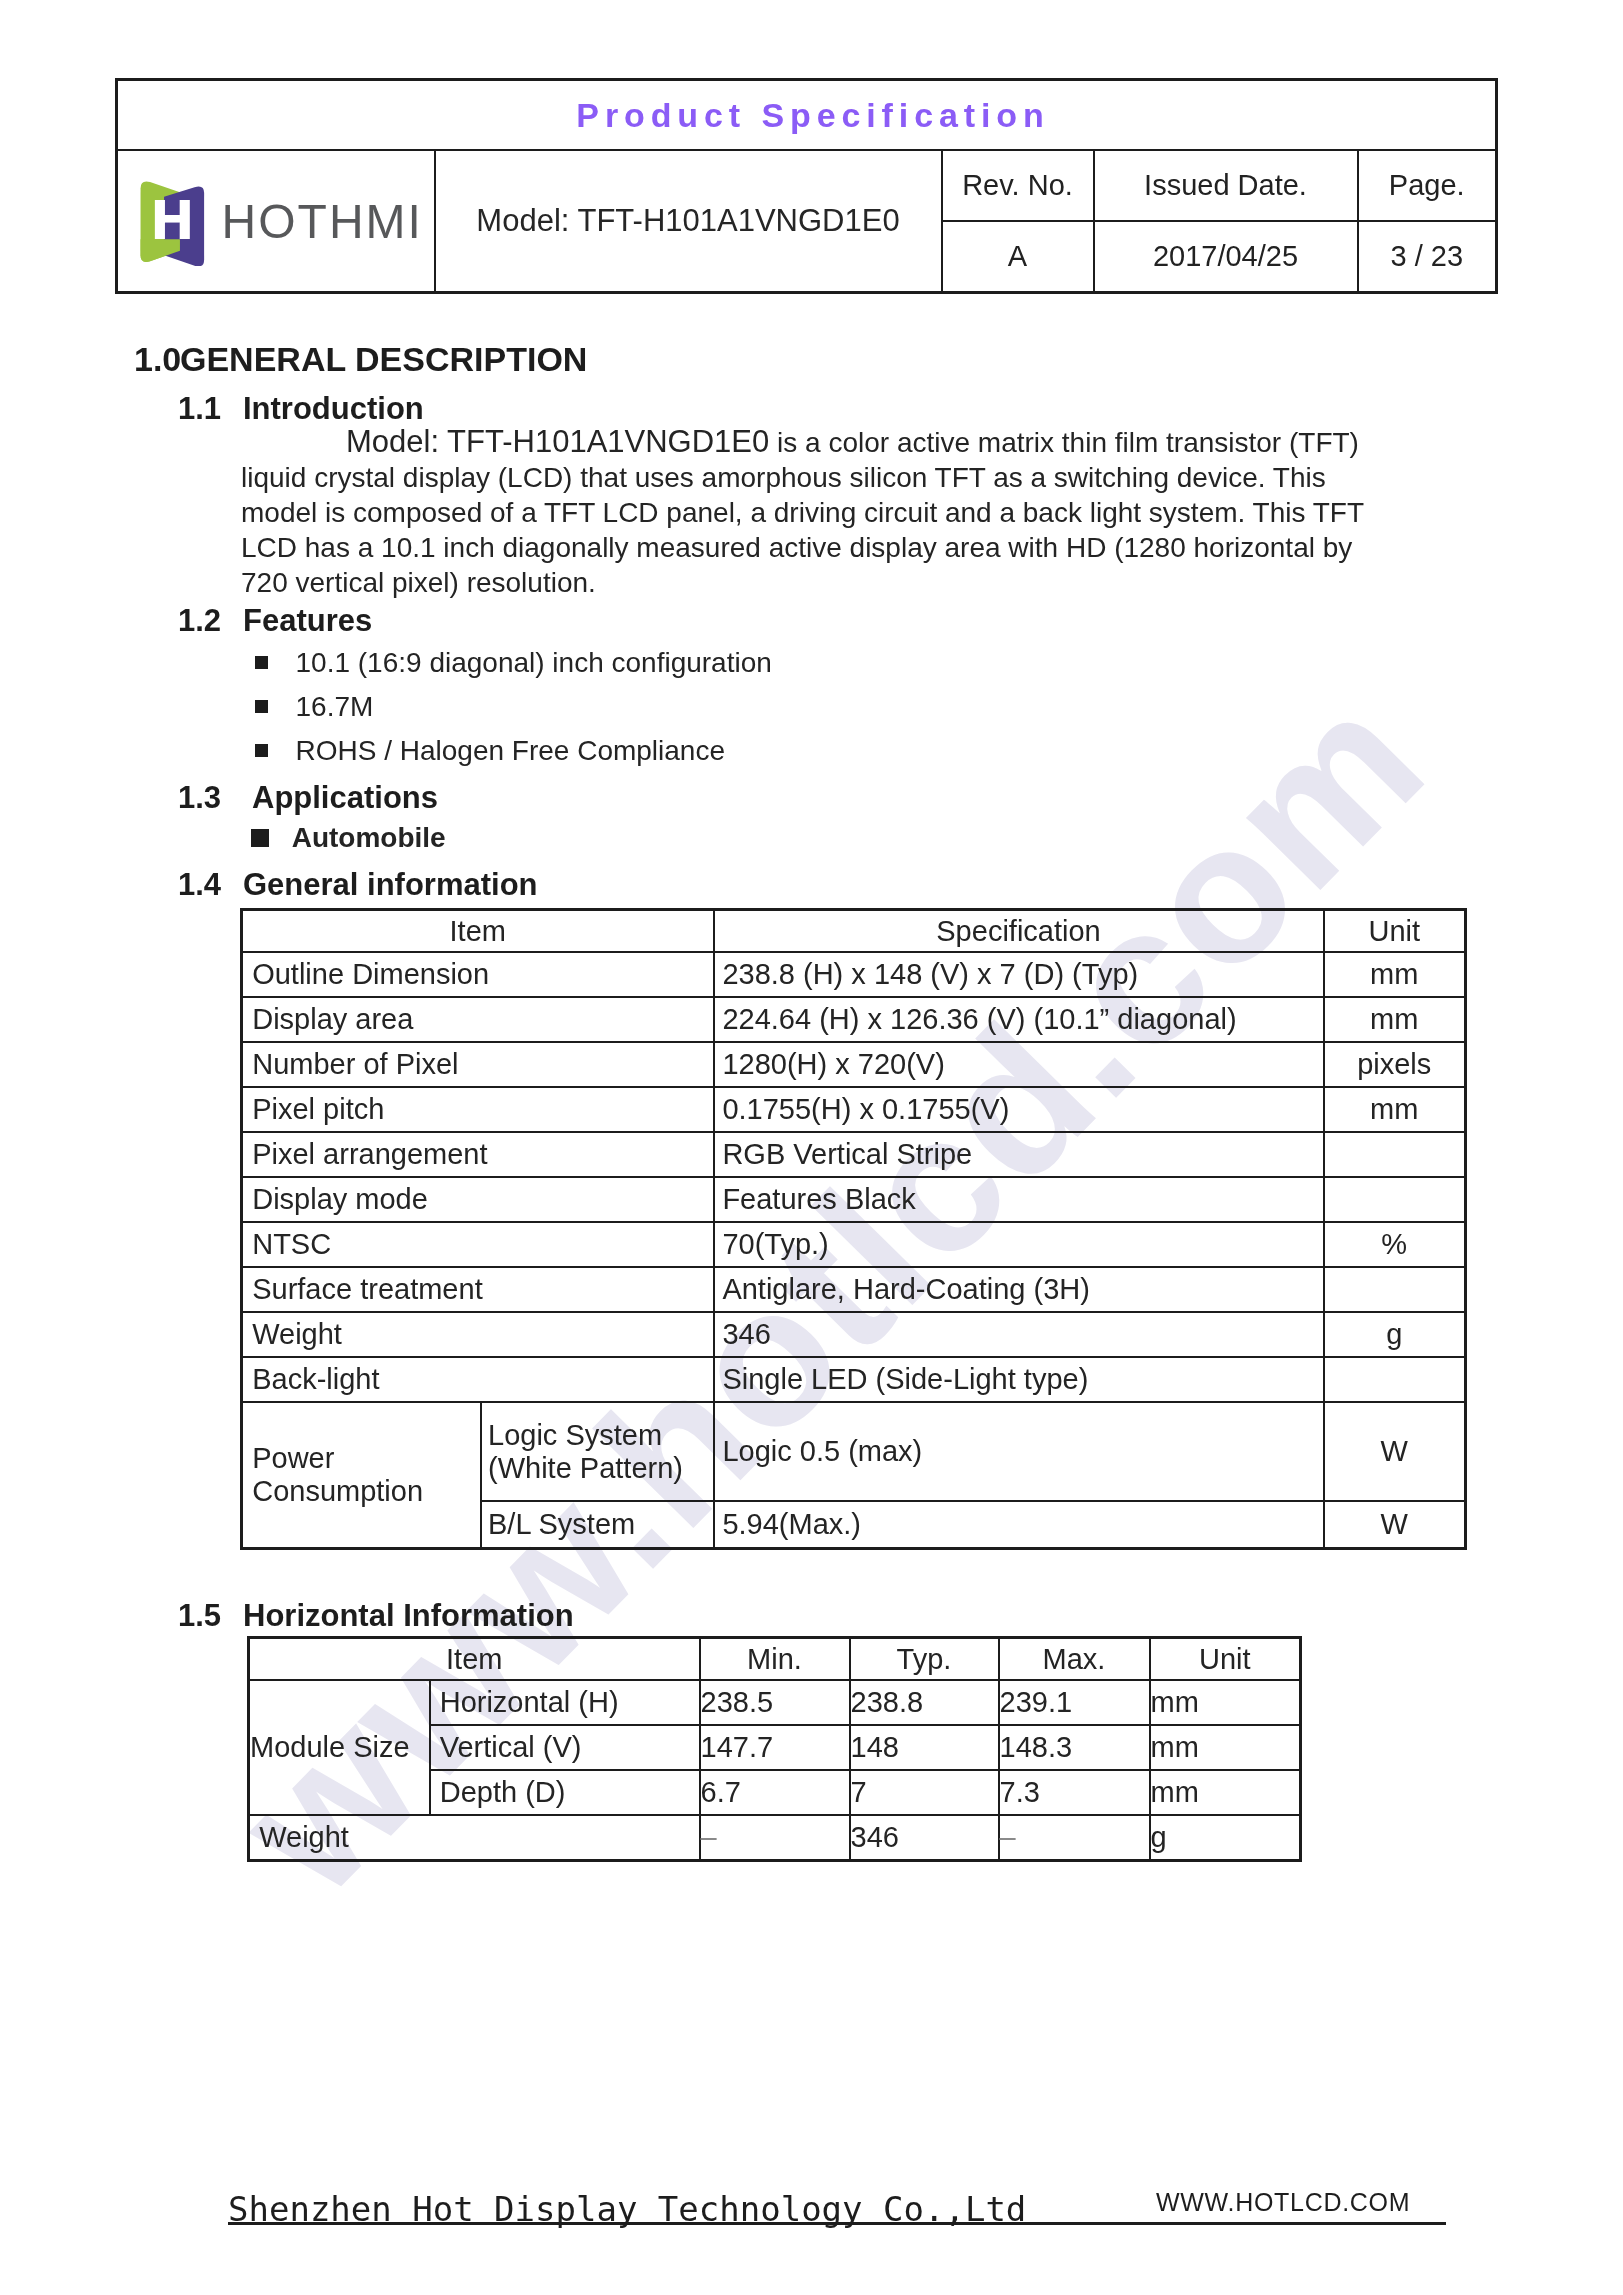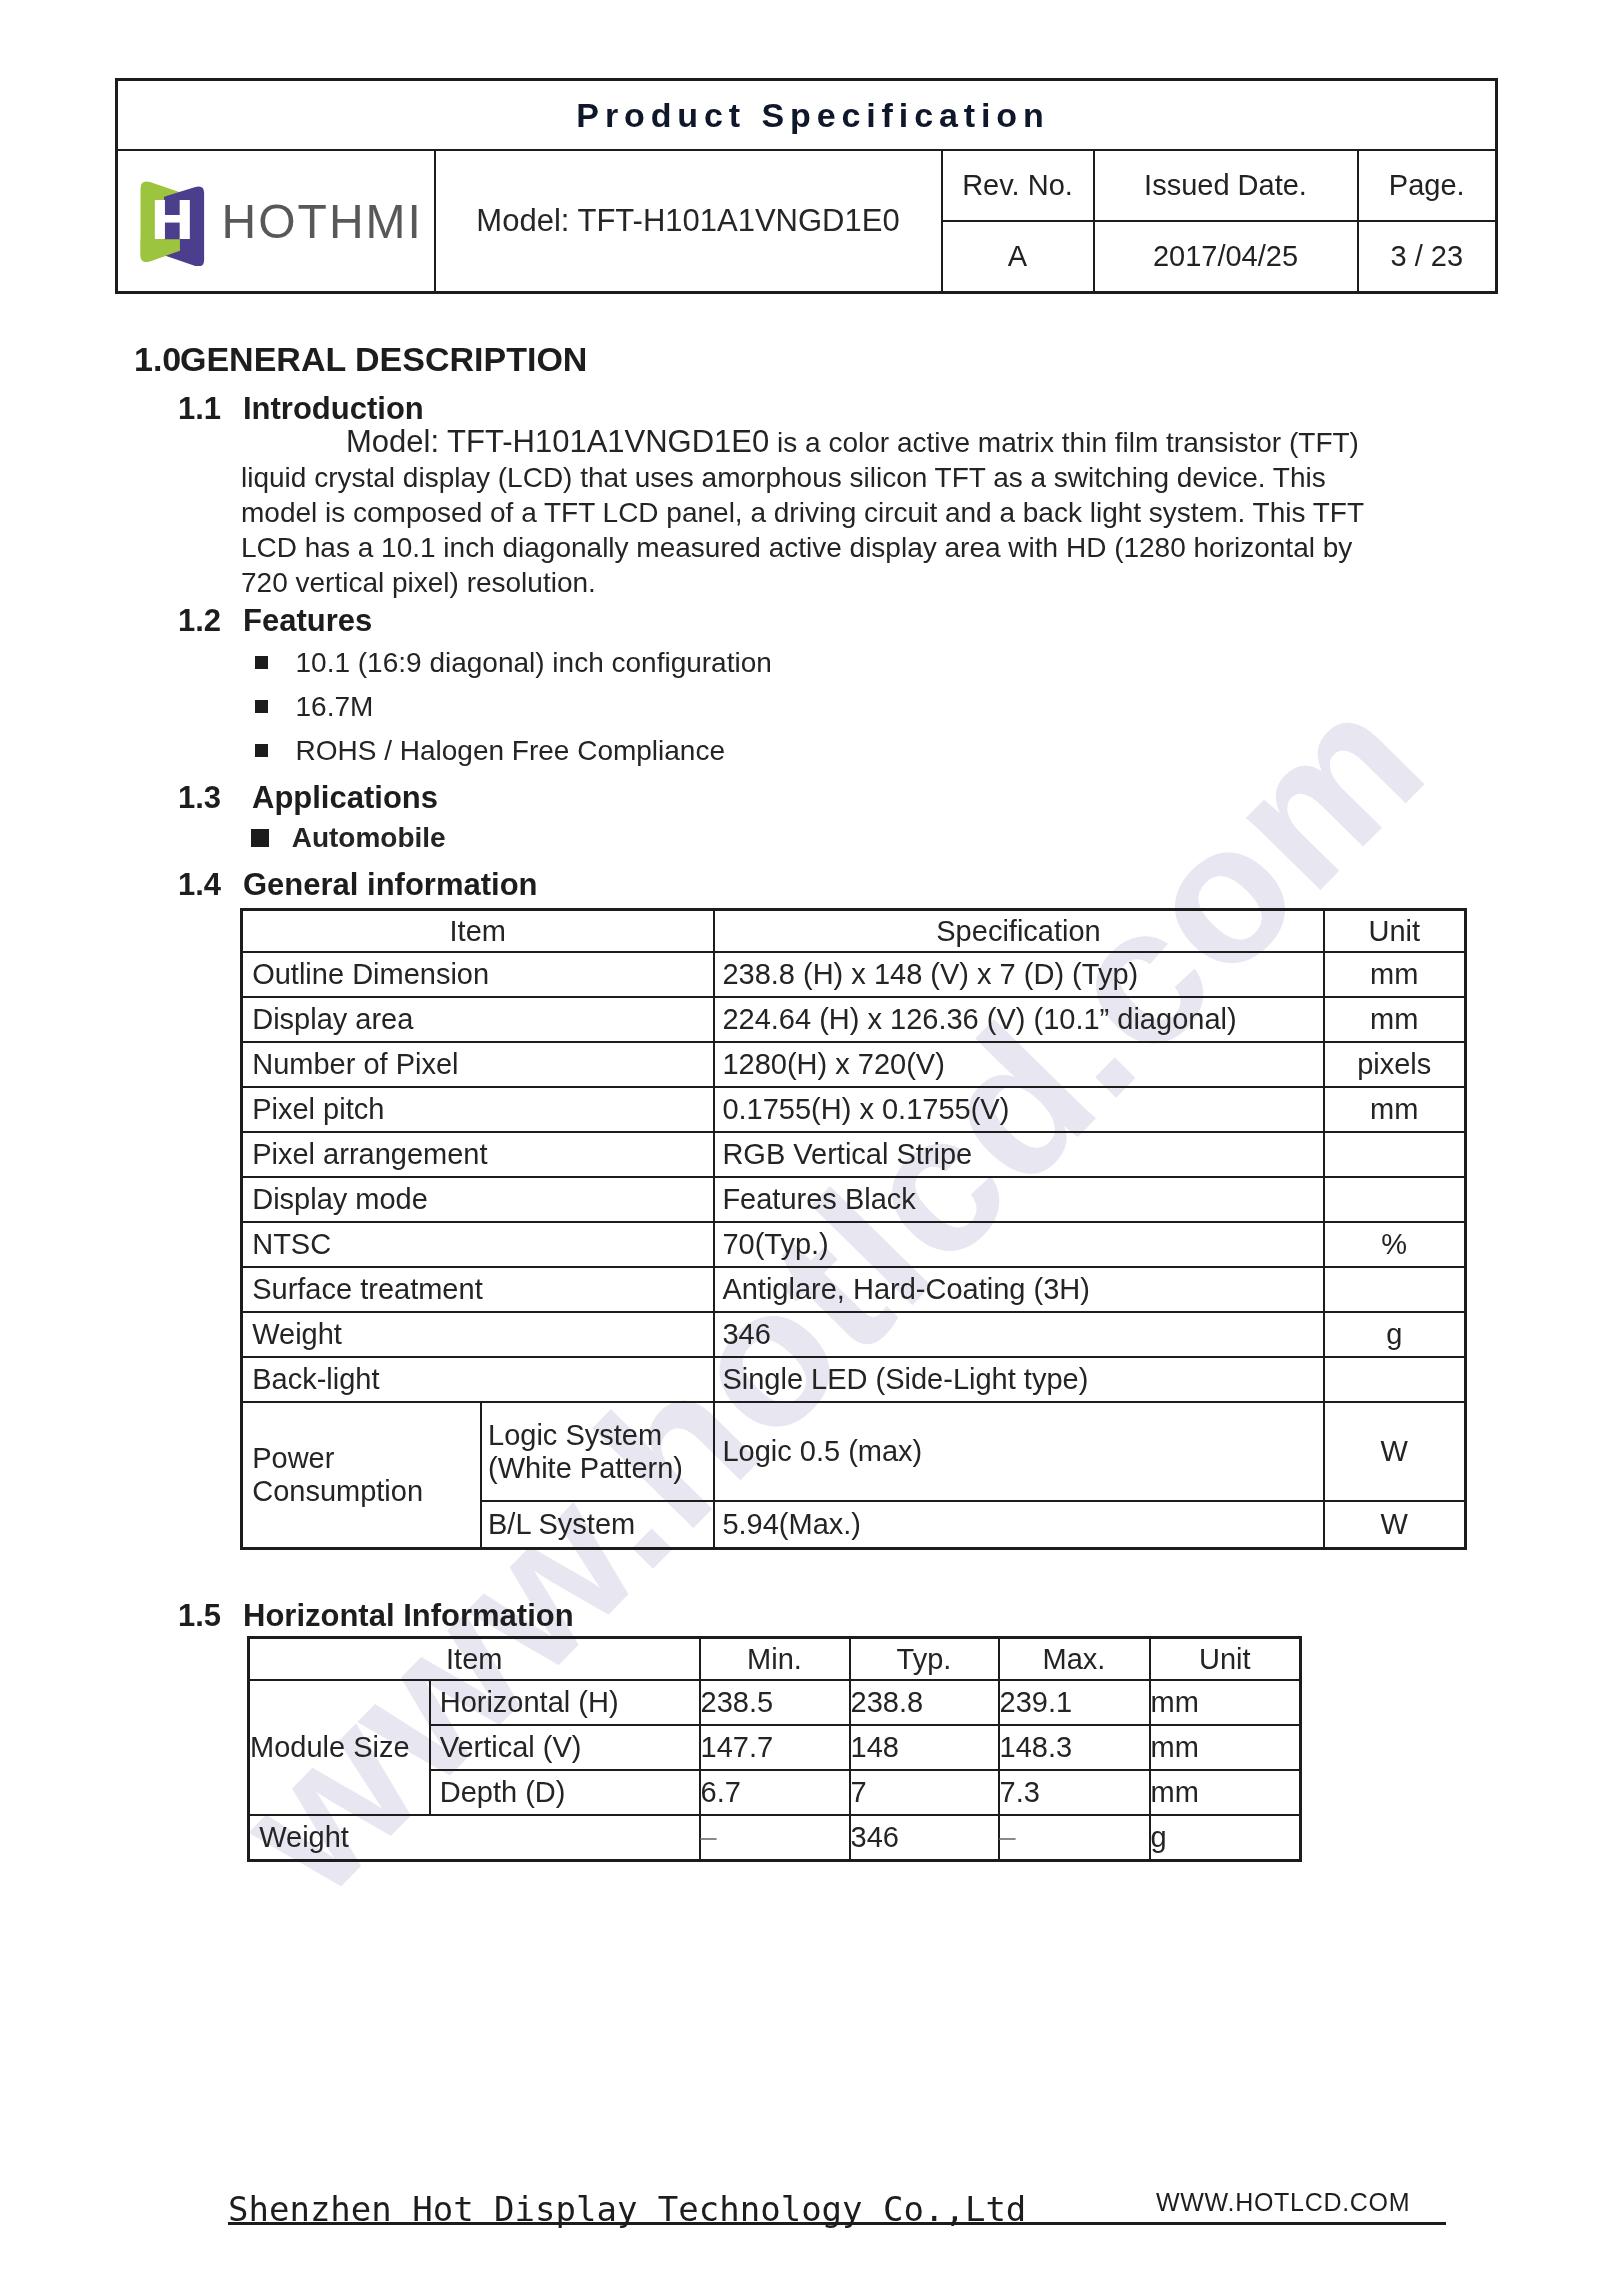--- a/index.html
+++ b/index.html
@@ -8,21 +8,21 @@
   .layer{position:absolute;z-index:1;}
   
   .watermark{position:absolute;z-index:0;left:275px;top:1760px;font-size:196px;font-weight:bold;
              line-height:196px;color:#e7e6f1;white-space:nowrap;
              transform:rotate(-45.5deg);transform-origin:0 50%;letter-spacing:2.6px;}
   
   table{border-collapse:collapse;table-layout:fixed;}
   td,th{border:2.6px solid #1c1c1c;padding:0;vertical-align:middle;font-weight:normal;}
   .hdr-table{position:absolute;left:115px;top:78px;width:1380px;}
   .hdr-table{border:3.3px solid #1c1c1c;}
-  .doc-title{height:68px;text-align:center;font-size:34px;font-weight:bold;letter-spacing:5.9px;color:#0f172a;padding-left:13px;}
+  .doc-title{height:68px;text-align:center;font-size:34px;font-weight:bold;letter-spacing:5.9px;color:#8b5cf6;padding-left:13px;}
   .logo-cell{height:139px;}
   .logo-wrap{display:flex;align-items:center;padding-left:14.4px;}
   .brand{font-size:48px;letter-spacing:2px;color:#57585a;margin-left:9.2px;}
   .model-cell{text-align:center;font-size:31px;color:#262626;}
   .meta-h{height:69px;text-align:center;font-size:29px;}
   .meta-v{height:69px;text-align:center;font-size:29px;}
   
   .h-main{position:absolute;display:flex;font-size:34px;font-weight:bold;color:#1d1d1d;}
   .h-main .num{width:46px;flex:none;}
   .h-sub{position:absolute;display:flex;font-size:31px;font-weight:bold;color:#1d1d1d;}

